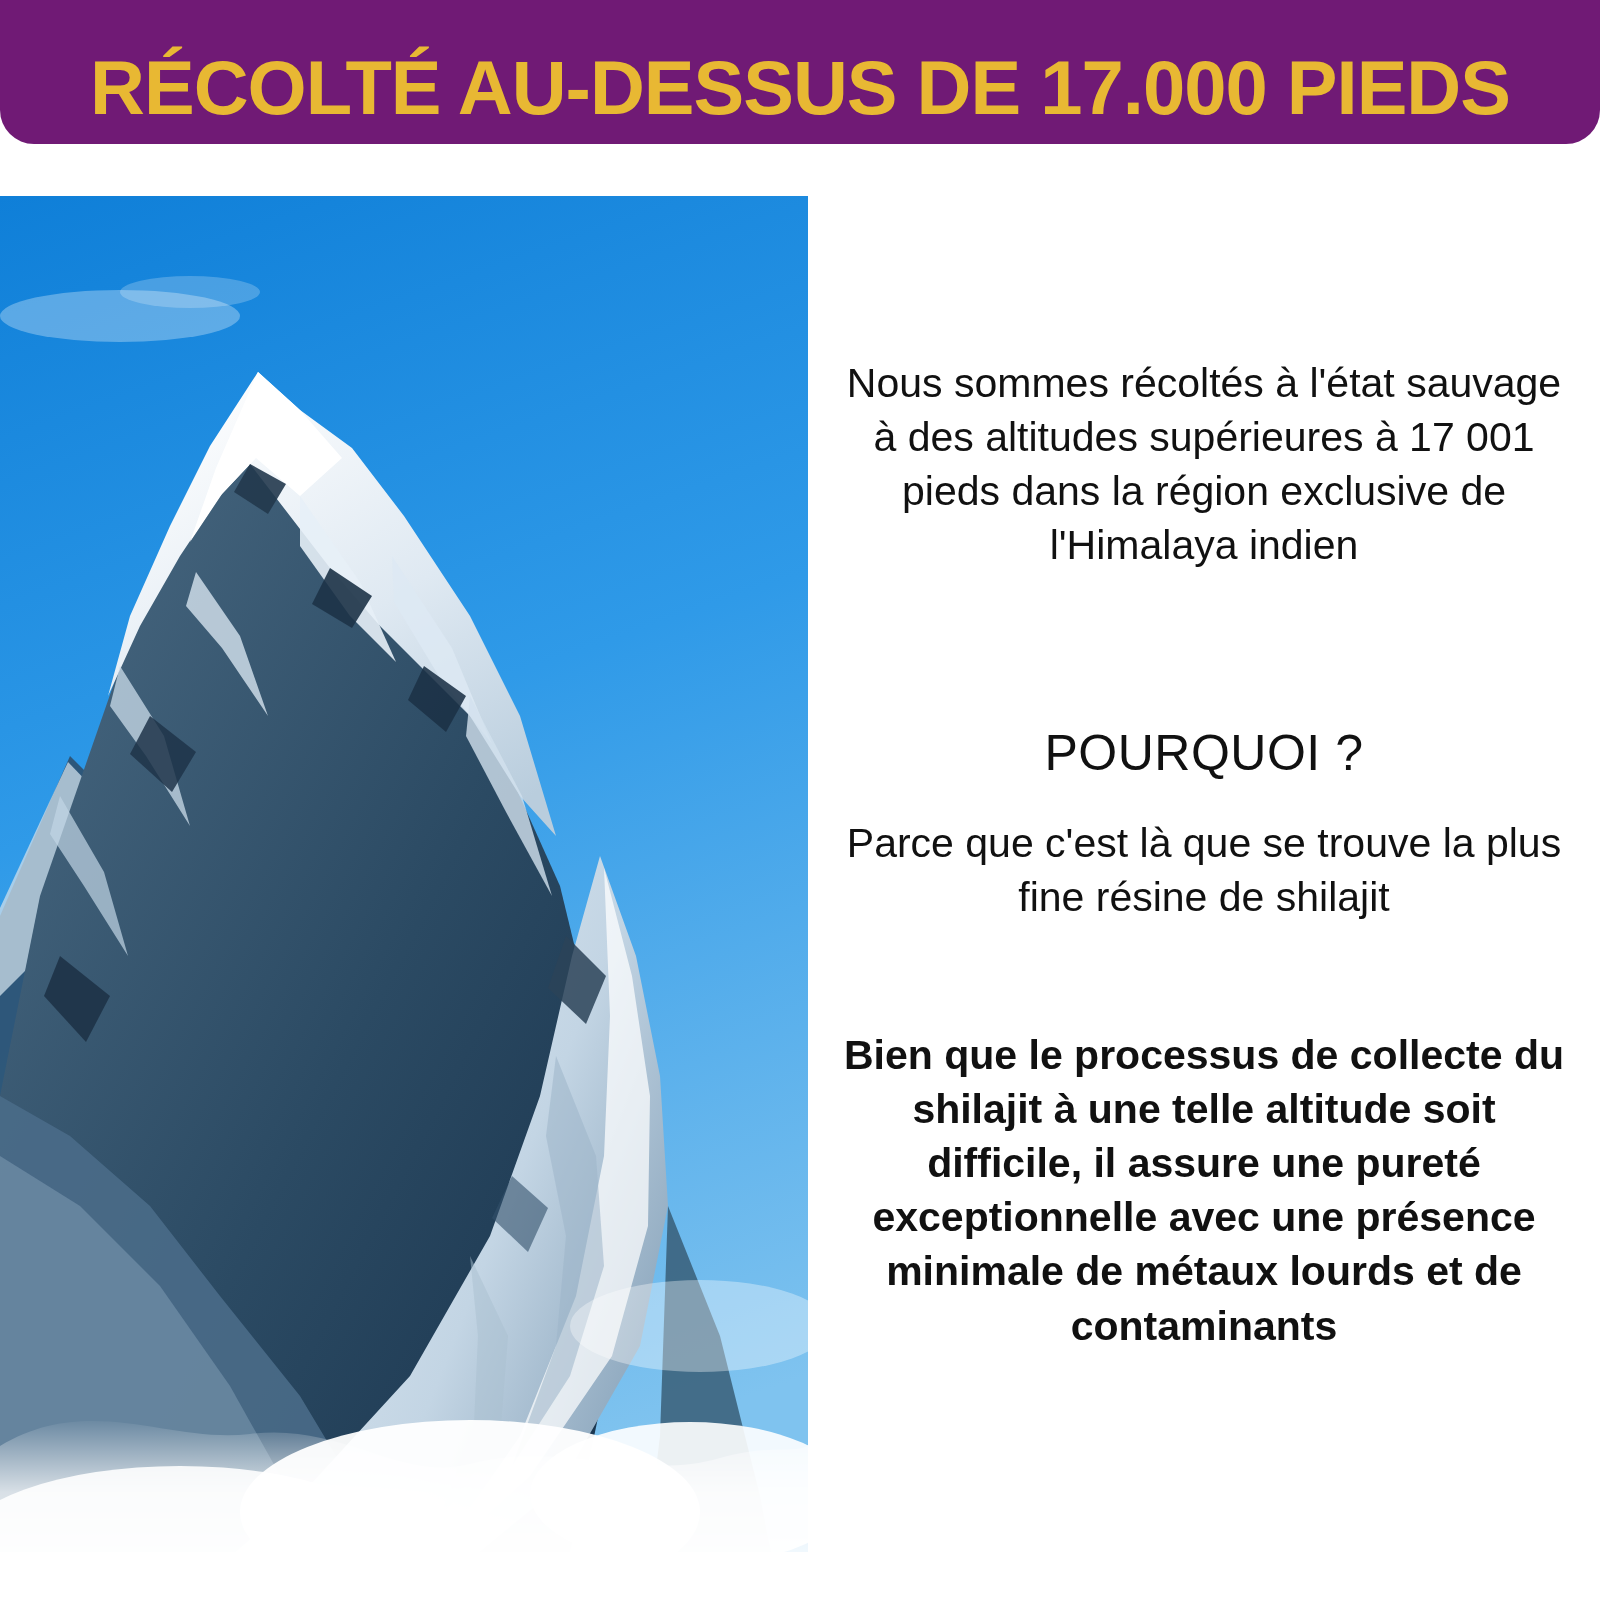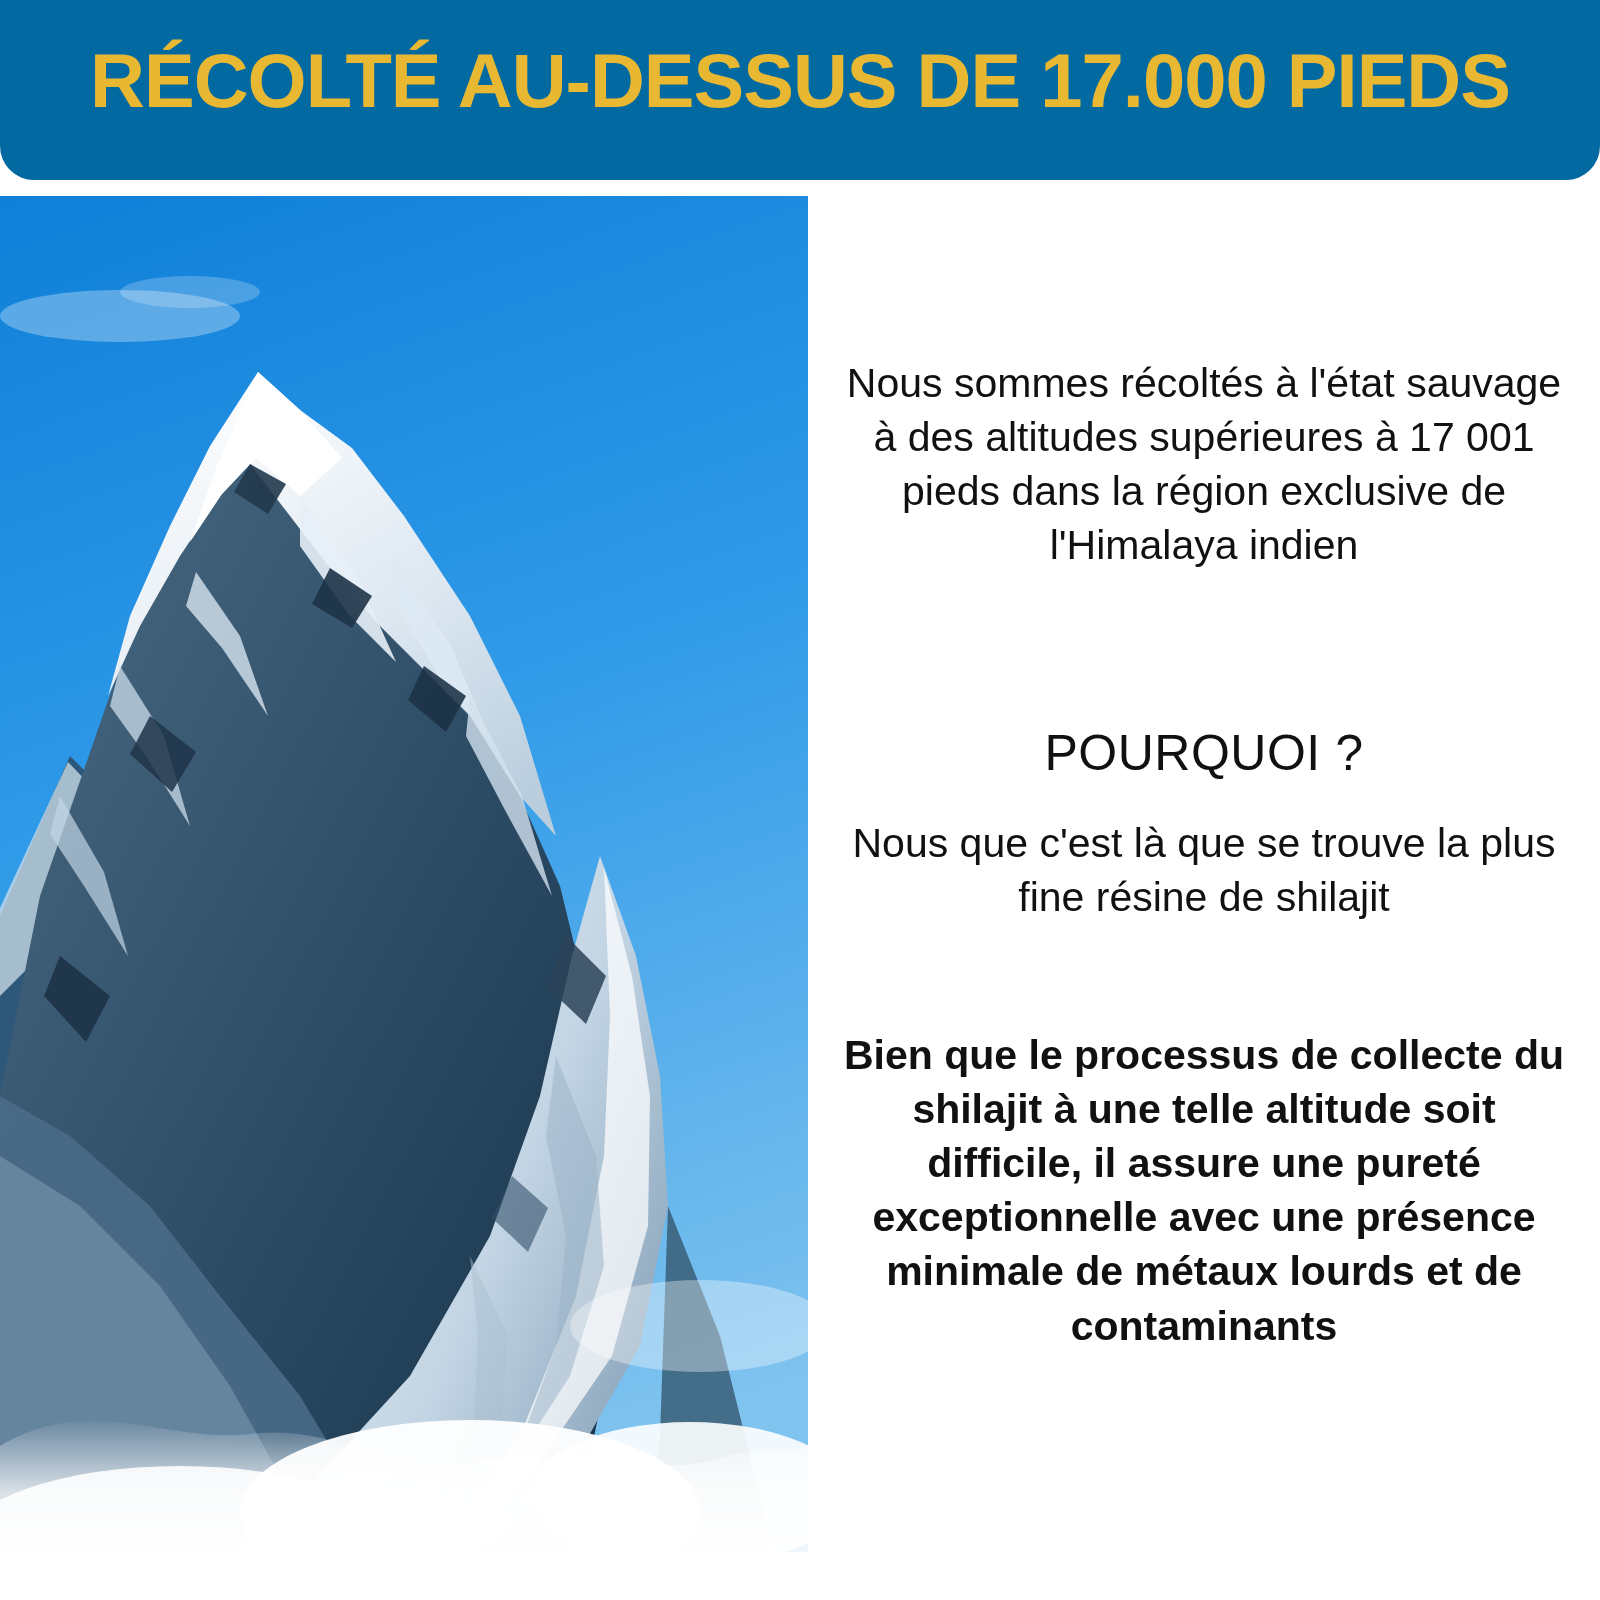--- a/index.html
+++ b/index.html
@@ -19,26 +19,26 @@
     background: #ffffff;
     overflow: hidden;
   }
 
   
   .header-banner {
     position: absolute;
     top: 0;
     left: 0;
     width: 1600px;
-    height: 180px;
-    background: #0369a1;
+    height: 144px;
+    background: #701a75;
     border-bottom-left-radius: 34px;
     border-bottom-right-radius: 34px;
     display: flex;
-    align-items: center;
+    align-items: flex-end;
     justify-content: center;
     z-index: 5;
   }
 
   .header-title {
     font-family: "Liberation Sans", sans-serif;
     font-weight: bold;
     font-size: 76px;
     letter-spacing: -1px;
     color: #e8b833;
@@ -209,19 +209,19 @@
 
         <ellipse cx="700" cy="1130" rx="130" ry="46" fill="#ffffff" opacity="0.35"></ellipse>
       </svg>
     </div>
 
     <div class="text-pane">
       <p class="para para-1">Nous sommes récoltés à l'état sauvage à des altitudes supérieures à 17 001 pieds dans la région exclusive de l'Himalaya indien</p>
 
       <h2 class="para heading-why">POURQUOI ?</h2>
 
-      <p class="para para-2">Nous que c'est là que se trouve la plus fine résine de shilajit</p>
+      <p class="para para-2">Parce que c'est là que se trouve la plus fine résine de shilajit</p>
 
       <p class="para para-3">Bien que le processus de collecte du shilajit à une telle altitude soit difficile, il assure une pureté exceptionnelle avec une présence minimale de métaux lourds et de contaminants</p>
     </div>
 
   </div>
 </div>
 
 </body></html>

